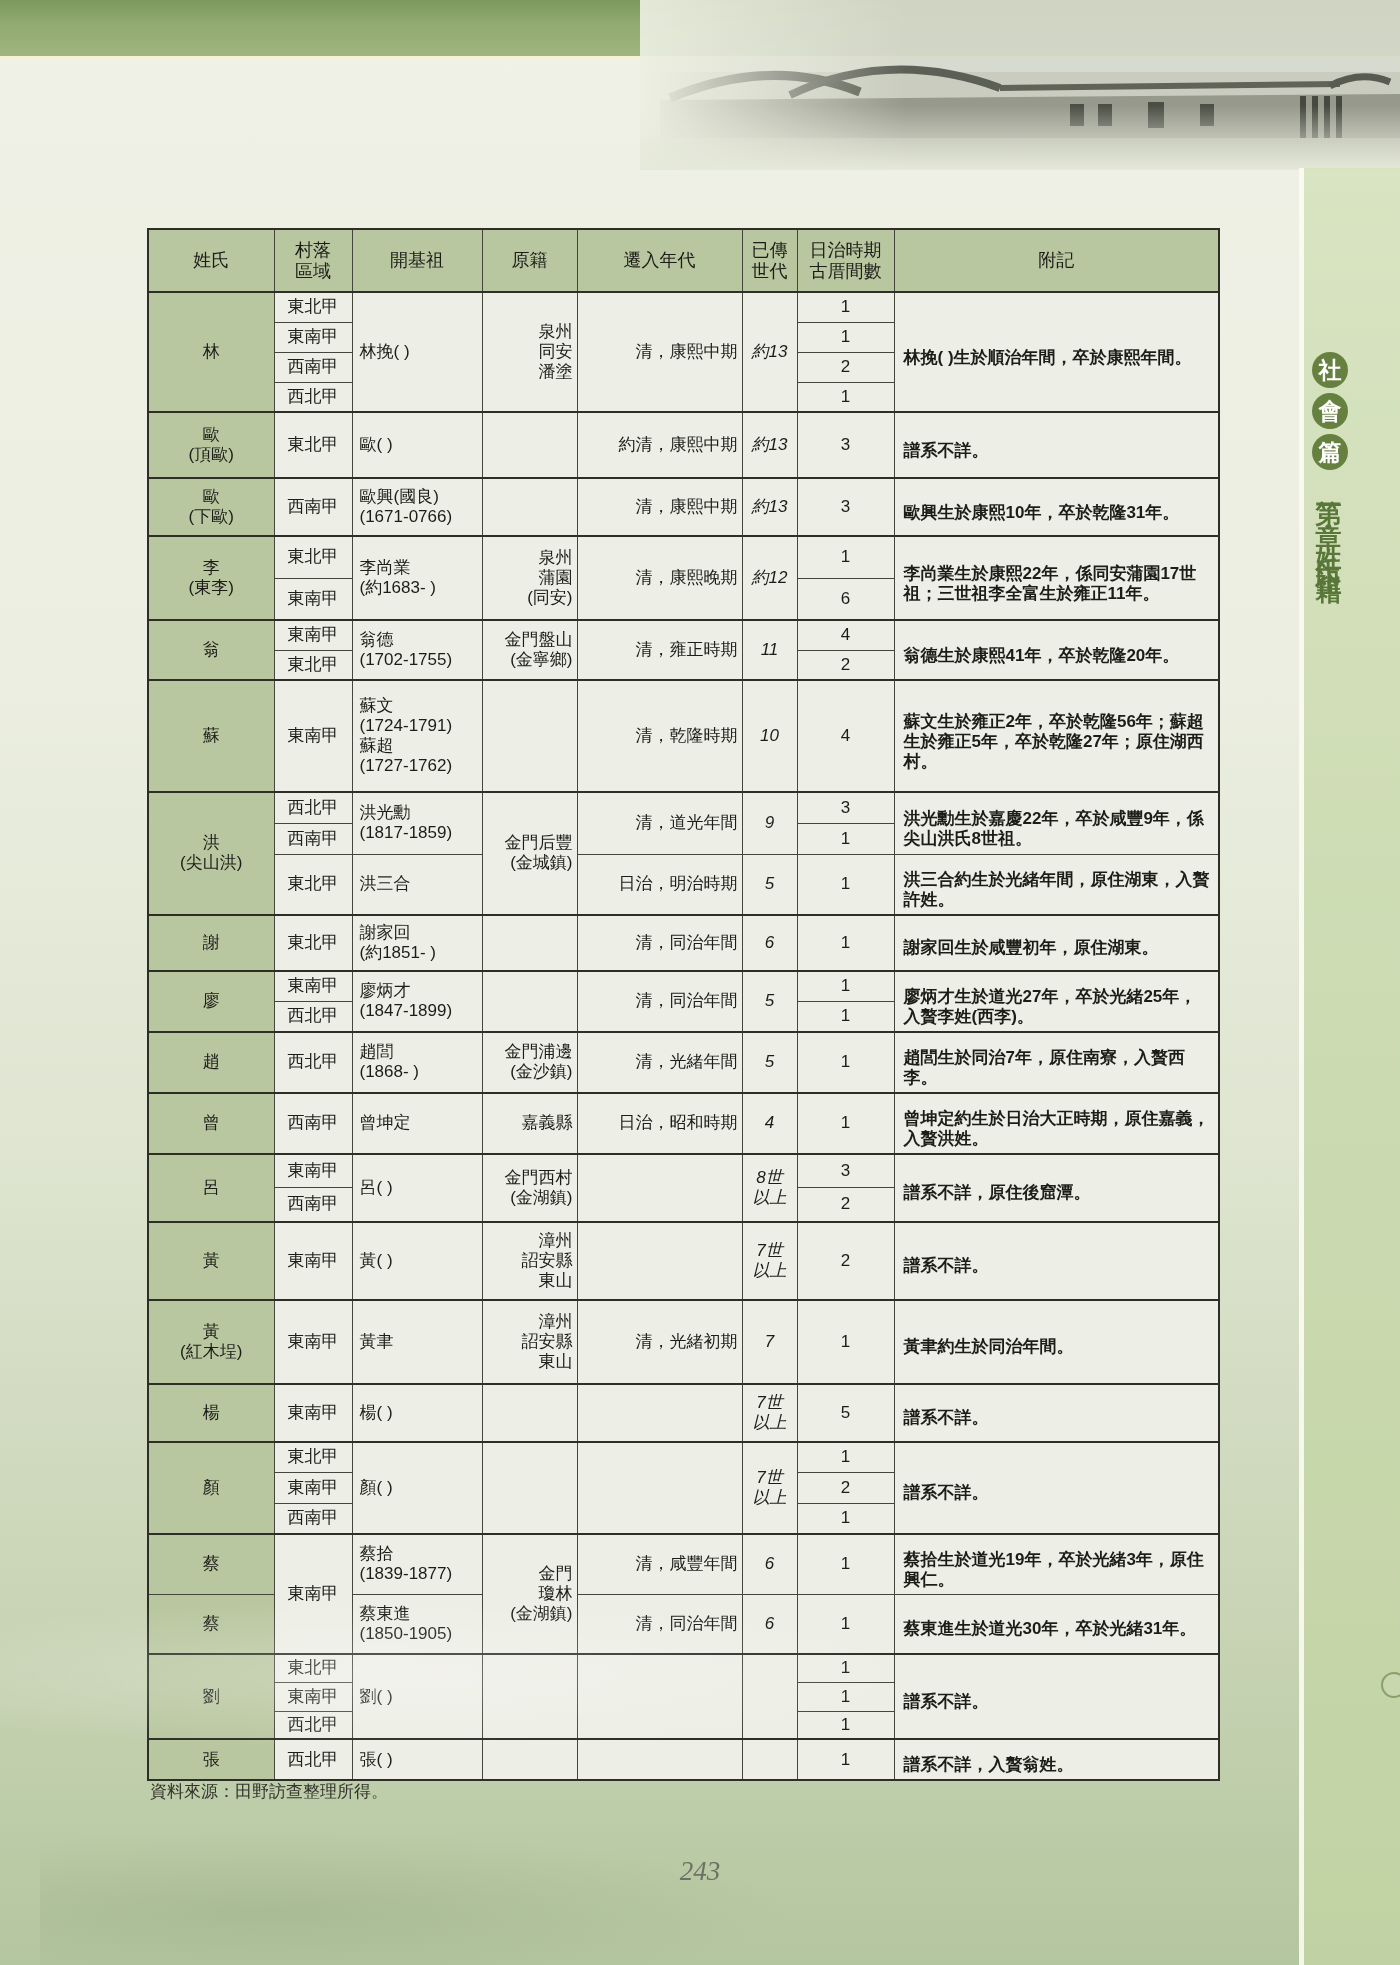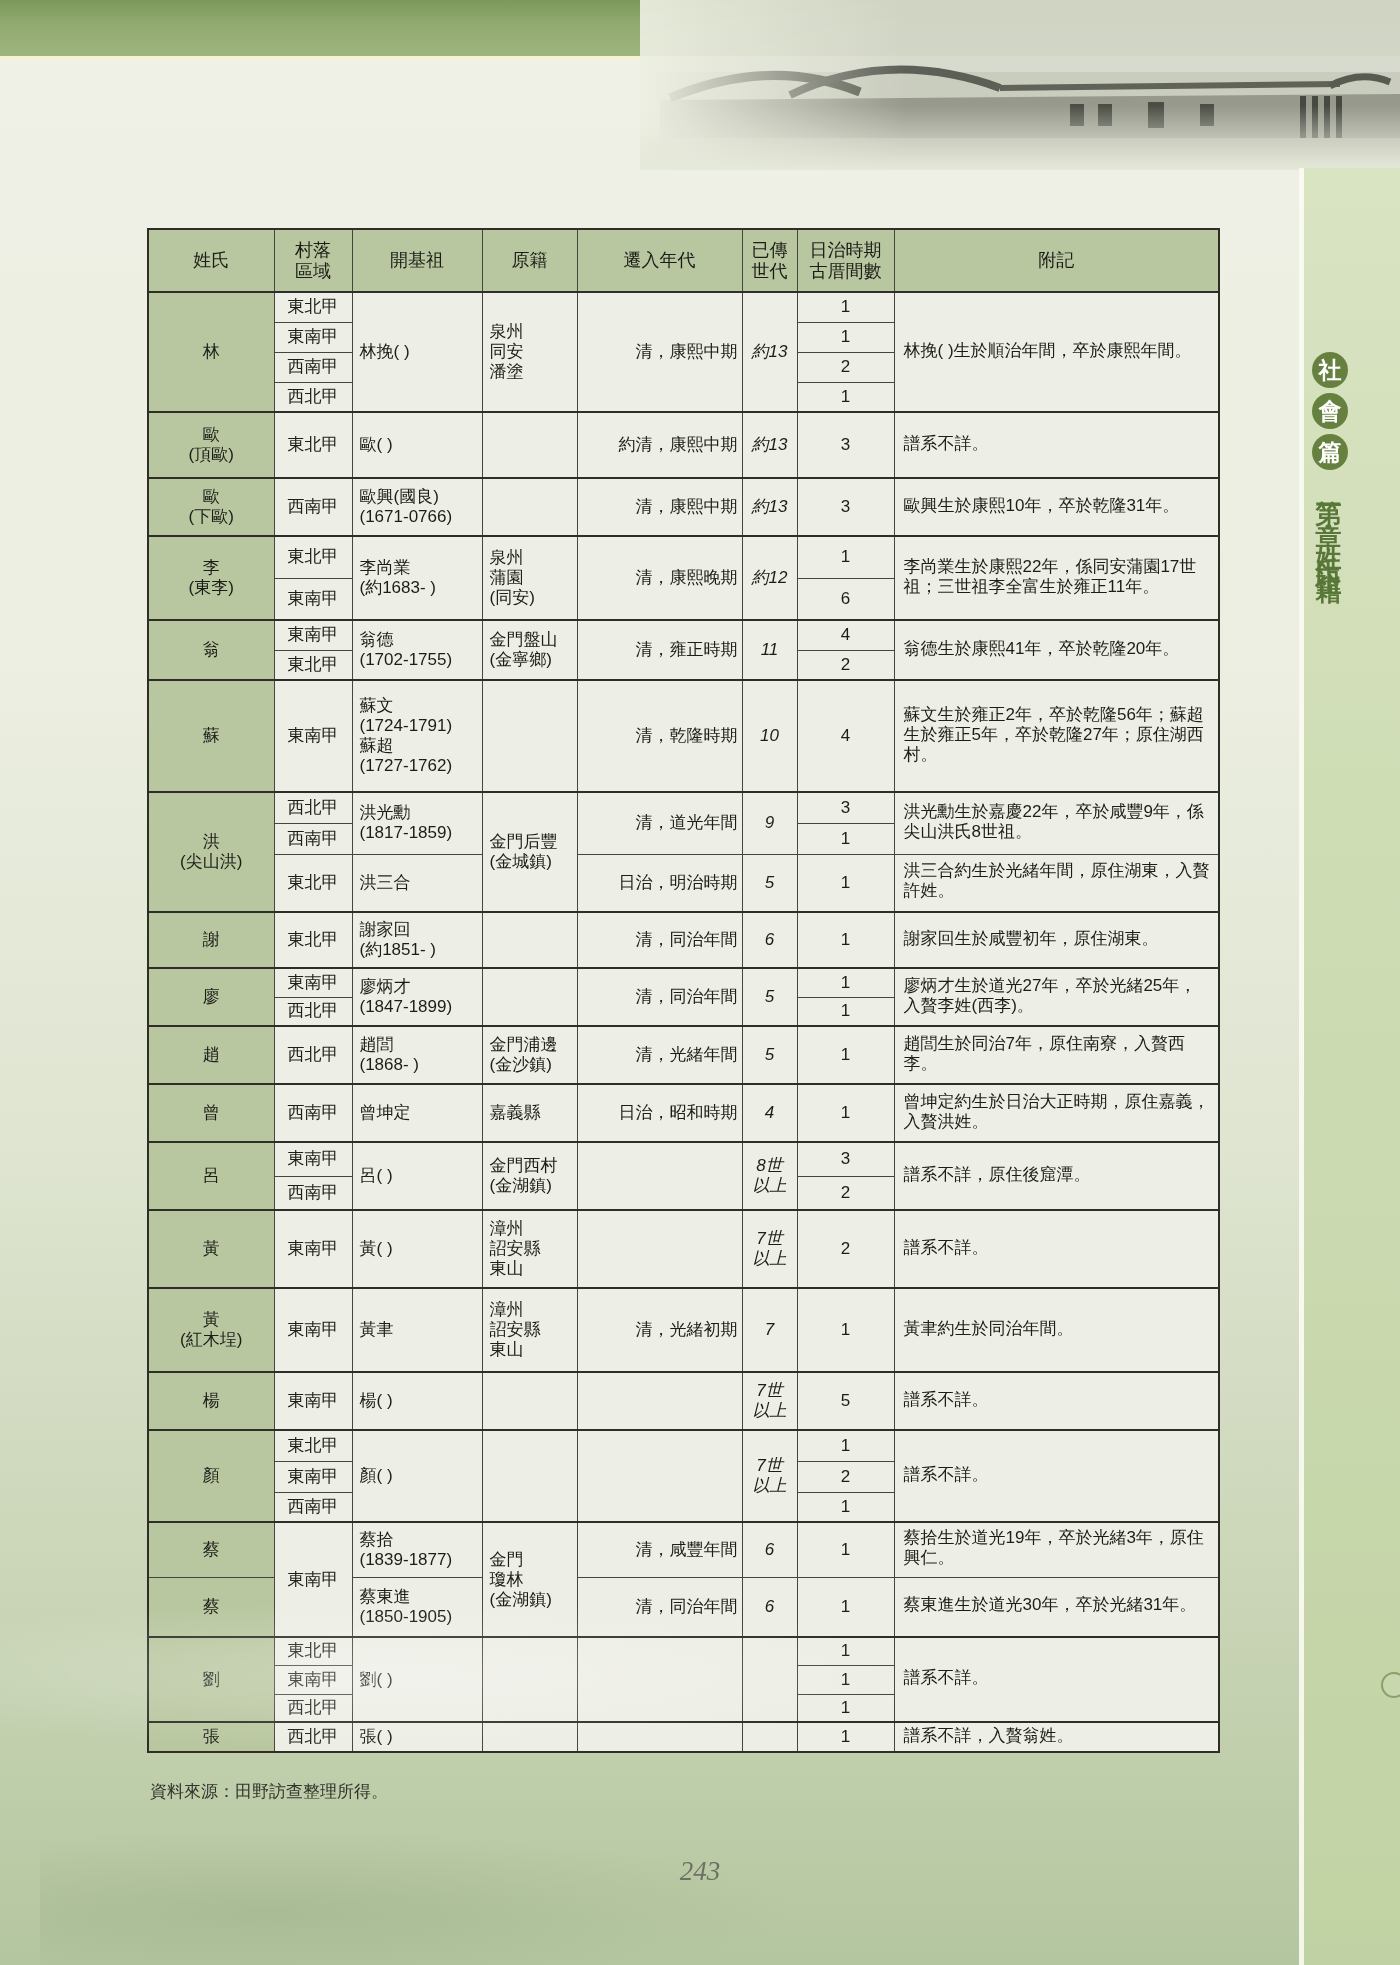--- a/index.html
+++ b/index.html
@@ -29,25 +29,25 @@
   .gen-table{position:absolute;left:147px;top:228px;width:1071px;
     border-collapse:collapse;table-layout:fixed;border:2px solid #2e2e27;}
   .gen-table th,.gen-table td{border:1px solid #45453c;white-space:pre-line;
     vertical-align:middle;font-size:17px;line-height:20px;color:#1d1d18;overflow:hidden;}
   .gen-table th{background:#b9c7a0;height:57px;font-weight:normal;font-size:18px;
     line-height:21px;text-align:center;padding:2px;}
   .gen-table td{background:#edeee5;}
   .gen-table td.col-surname{background:#b9c7a0;text-align:center;padding:2px;}
   .gen-table td.col-village{text-align:center;padding:0 2px;margin-top:20px;}
   .gen-table td.col-founder{text-align:left;padding:2px 4px 2px 7px;}
-  .gen-table td.col-origin{text-align:left;padding:2px 4px 2px 7px;}
+  .gen-table td.col-origin{text-align:right;padding:2px 4px 2px 7px;}
   .gen-table td.col-era{text-align:right;padding:2px 4px 2px 7px;}
   .gen-table td.col-gen{text-align:center;padding:0;font-style:italic;}
   .gen-table td.col-count{text-align:center;padding:0;}
-  .gen-table td.col-note{text-align:left;padding:1px 6px 4px 9px;}
+  .gen-table td.col-note{text-align:left;padding:15px 6px 4px 9px;font-weight:bold;}
   .gen-table tr.group-start td{border-top:2px solid #2e2e27;}
   .gen-table thead th{border-bottom:2px solid #2e2e27;}
 
   .source-note{position:absolute;left:150px;top:1780px;font-size:17px;color:#33332c;}
   .page-number{position:absolute;left:630px;top:1856px;width:140px;text-align:center;
     font-family:"Liberation Serif","DejaVu Serif",serif;font-style:italic;
     font-size:27px;color:#6c7163;}
   .stamp{position:absolute;left:1381px;top:1672px;width:22px;height:22px;border-radius:50%;
     background:#c9d7ae;border:2px solid #8aa06b;}
   .scenery-1{position:absolute;left:0;top:1600px;width:950px;height:150px;

